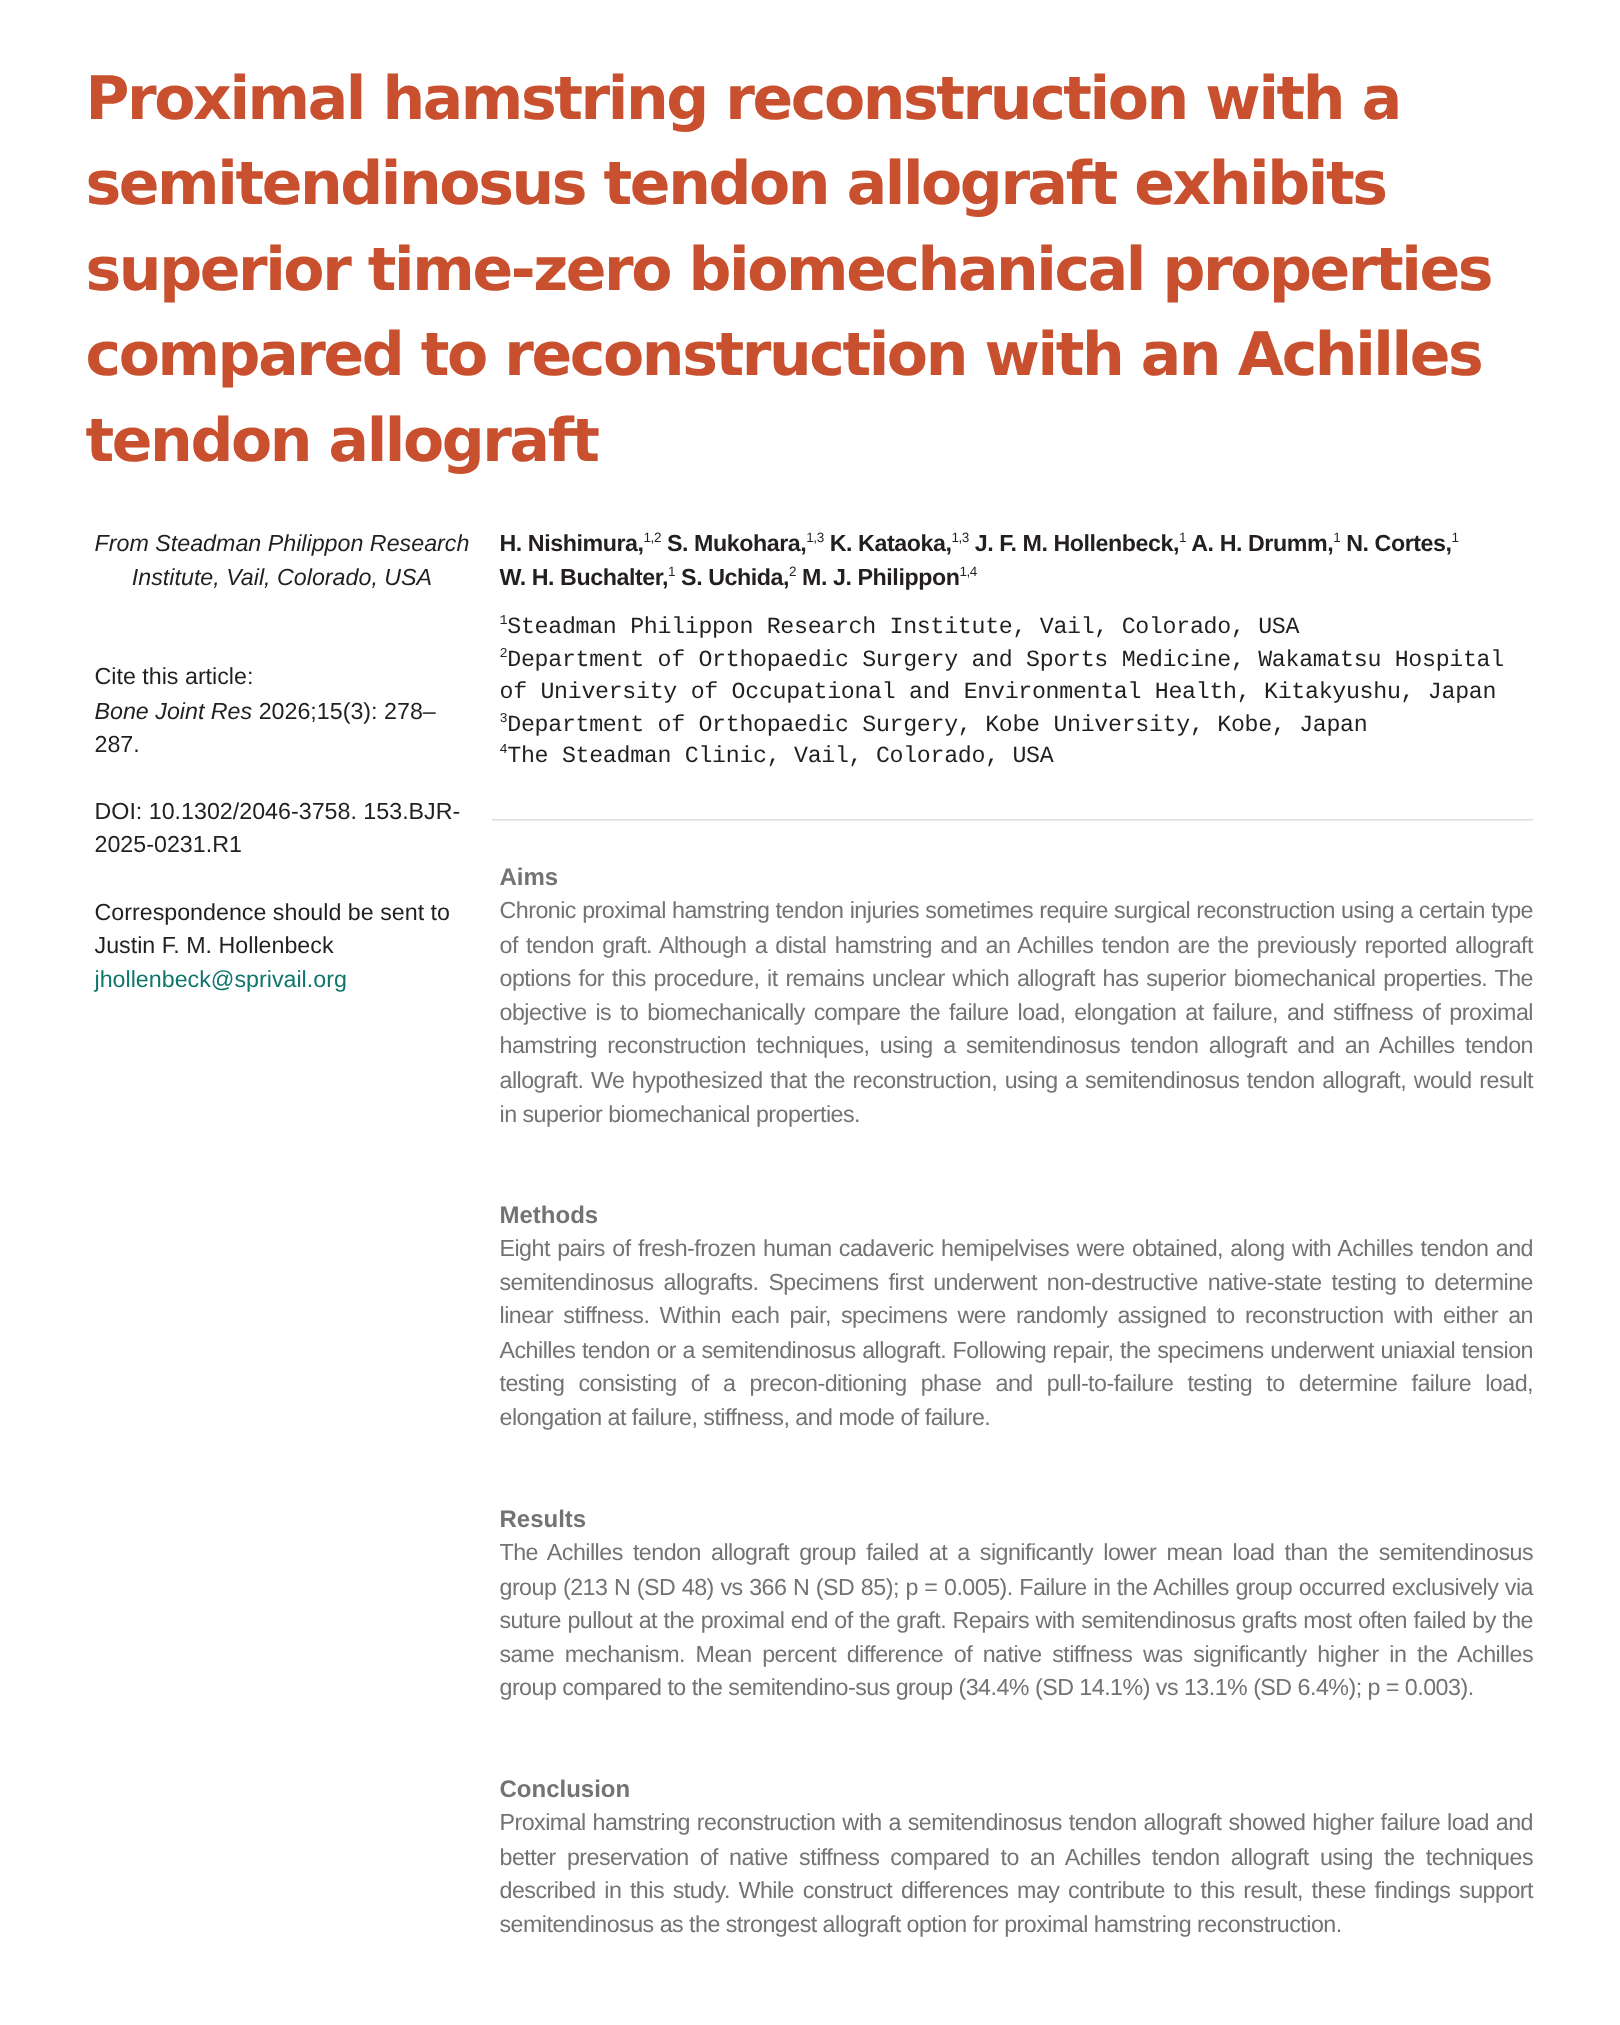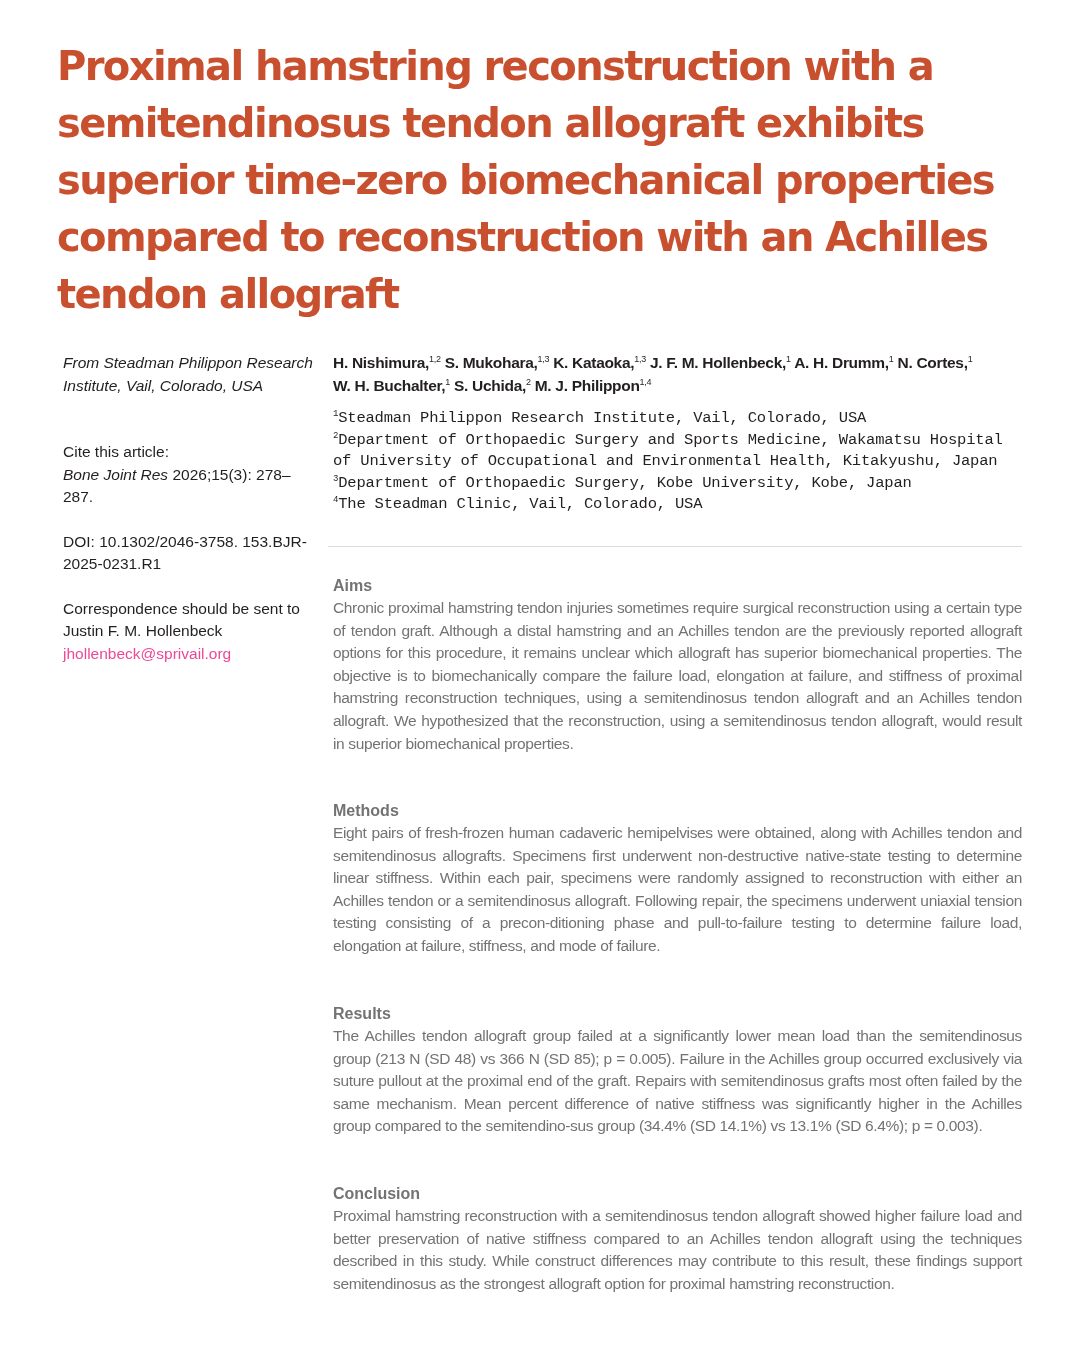--- a/index.html
+++ b/index.html
@@ -15,27 +15,27 @@
     font-weight: bold;
     font-size: 40px;
     line-height: 57px;
     letter-spacing: -1.6px;
     color: #c8502e;
   }
   .sidebar {
     position: absolute; left: 63px; top: 352px; width: 250px;
     font-size: 15.5px; line-height: 22.5px; color: #231f20;
   }
-  .sidebar .affil-from { font-style: italic; }
+  .sidebar .affil-from { font-style: italic; text-align: center; }
   .sidebar .block { margin: 0; }
   .sidebar .gap-lg { height: 44px; }
   .sidebar .gap-md { height: 22px; }
   .sidebar .gap-sm { height: 22px; }
   .sidebar em { font-style: italic; }
-  .sidebar .email { color: #ec4899; text-decoration: none; }
+  .sidebar .email { color: #0f766e; text-decoration: none; }
 
   .main {
     position: absolute; left: 333px; top: 352px; width: 689px;
   }
   .authors {
     font-weight: bold; font-size: 15.5px; line-height: 22.5px; margin: 0;
     letter-spacing: -0.3px;
   }
   .authors sup { font-size: 9px; font-weight: normal; vertical-align: 6px; line-height: 0; }
   .affils { margin-top: 11px; font-size: 15.5px; line-height: 21.5px; letter-spacing: -0.2px; }

